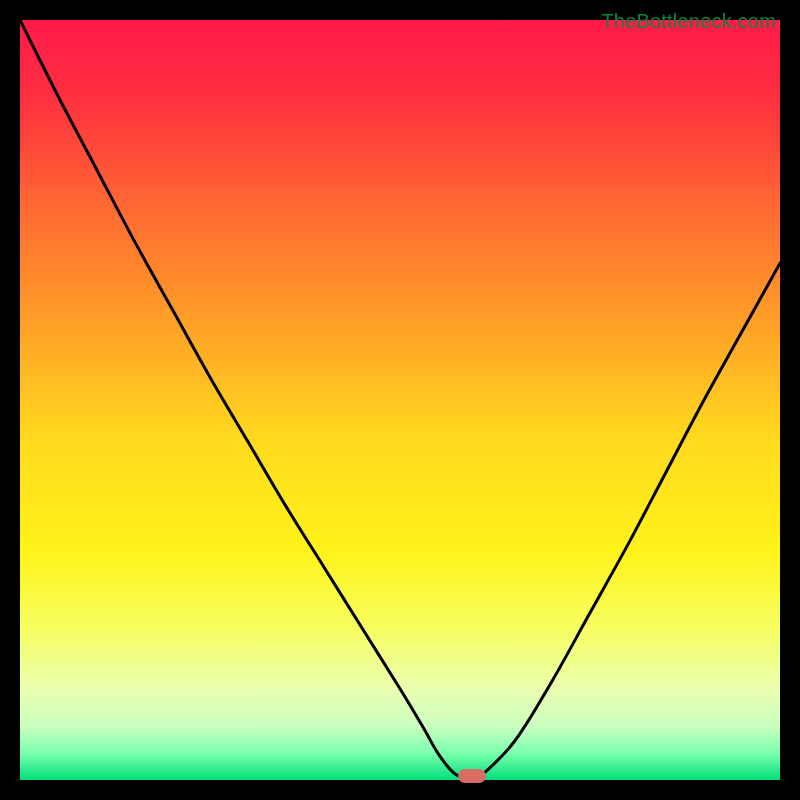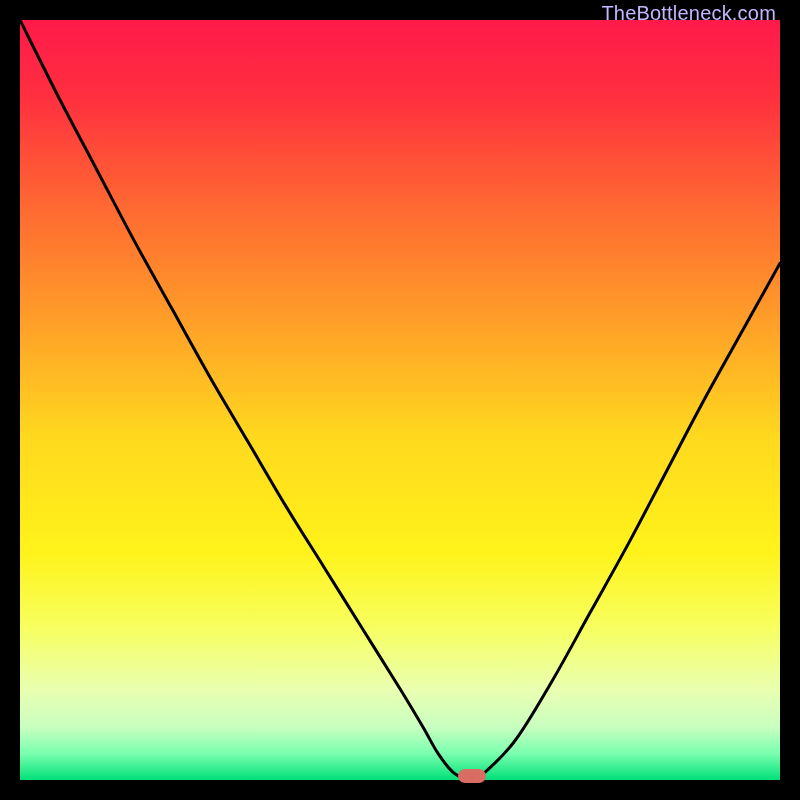--- a/index.html
+++ b/index.html
@@ -21,23 +21,23 @@
   }
   .plot-area {
     position: absolute;
     left: 0;
     top: 0;
     width: 760px;
     height: 760px;
   }
   .watermark {
     position: absolute;
-    top: 2px;
+    top: 10px;
     right: 24px;
-    color: #c4b5fd;
+    color: #15803d;
     font-size: 20px;
     font-weight: 500;
     letter-spacing: 0.2px;
     user-select: none;
   }
   .marker {
     position: absolute;
     width: 28px;
     height: 14px;
     border-radius: 7px;

